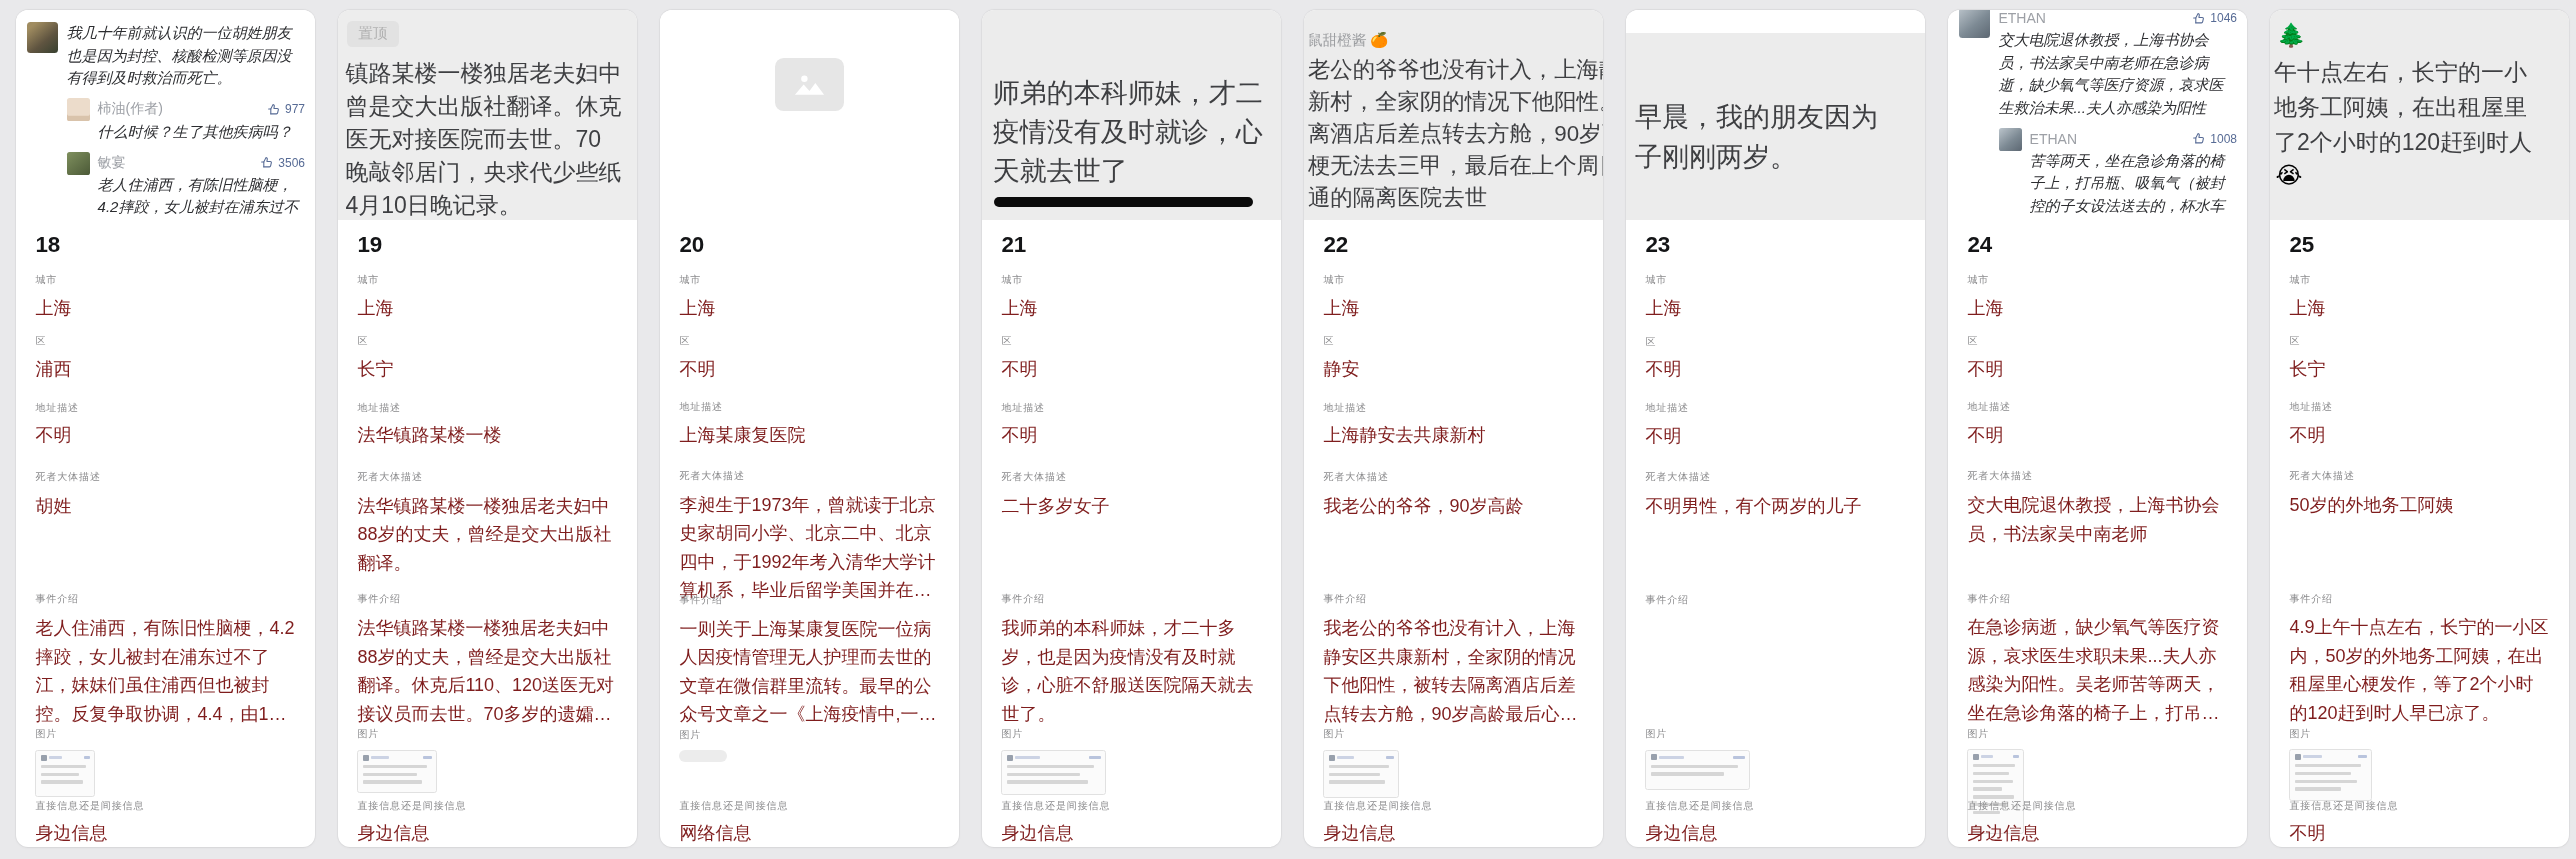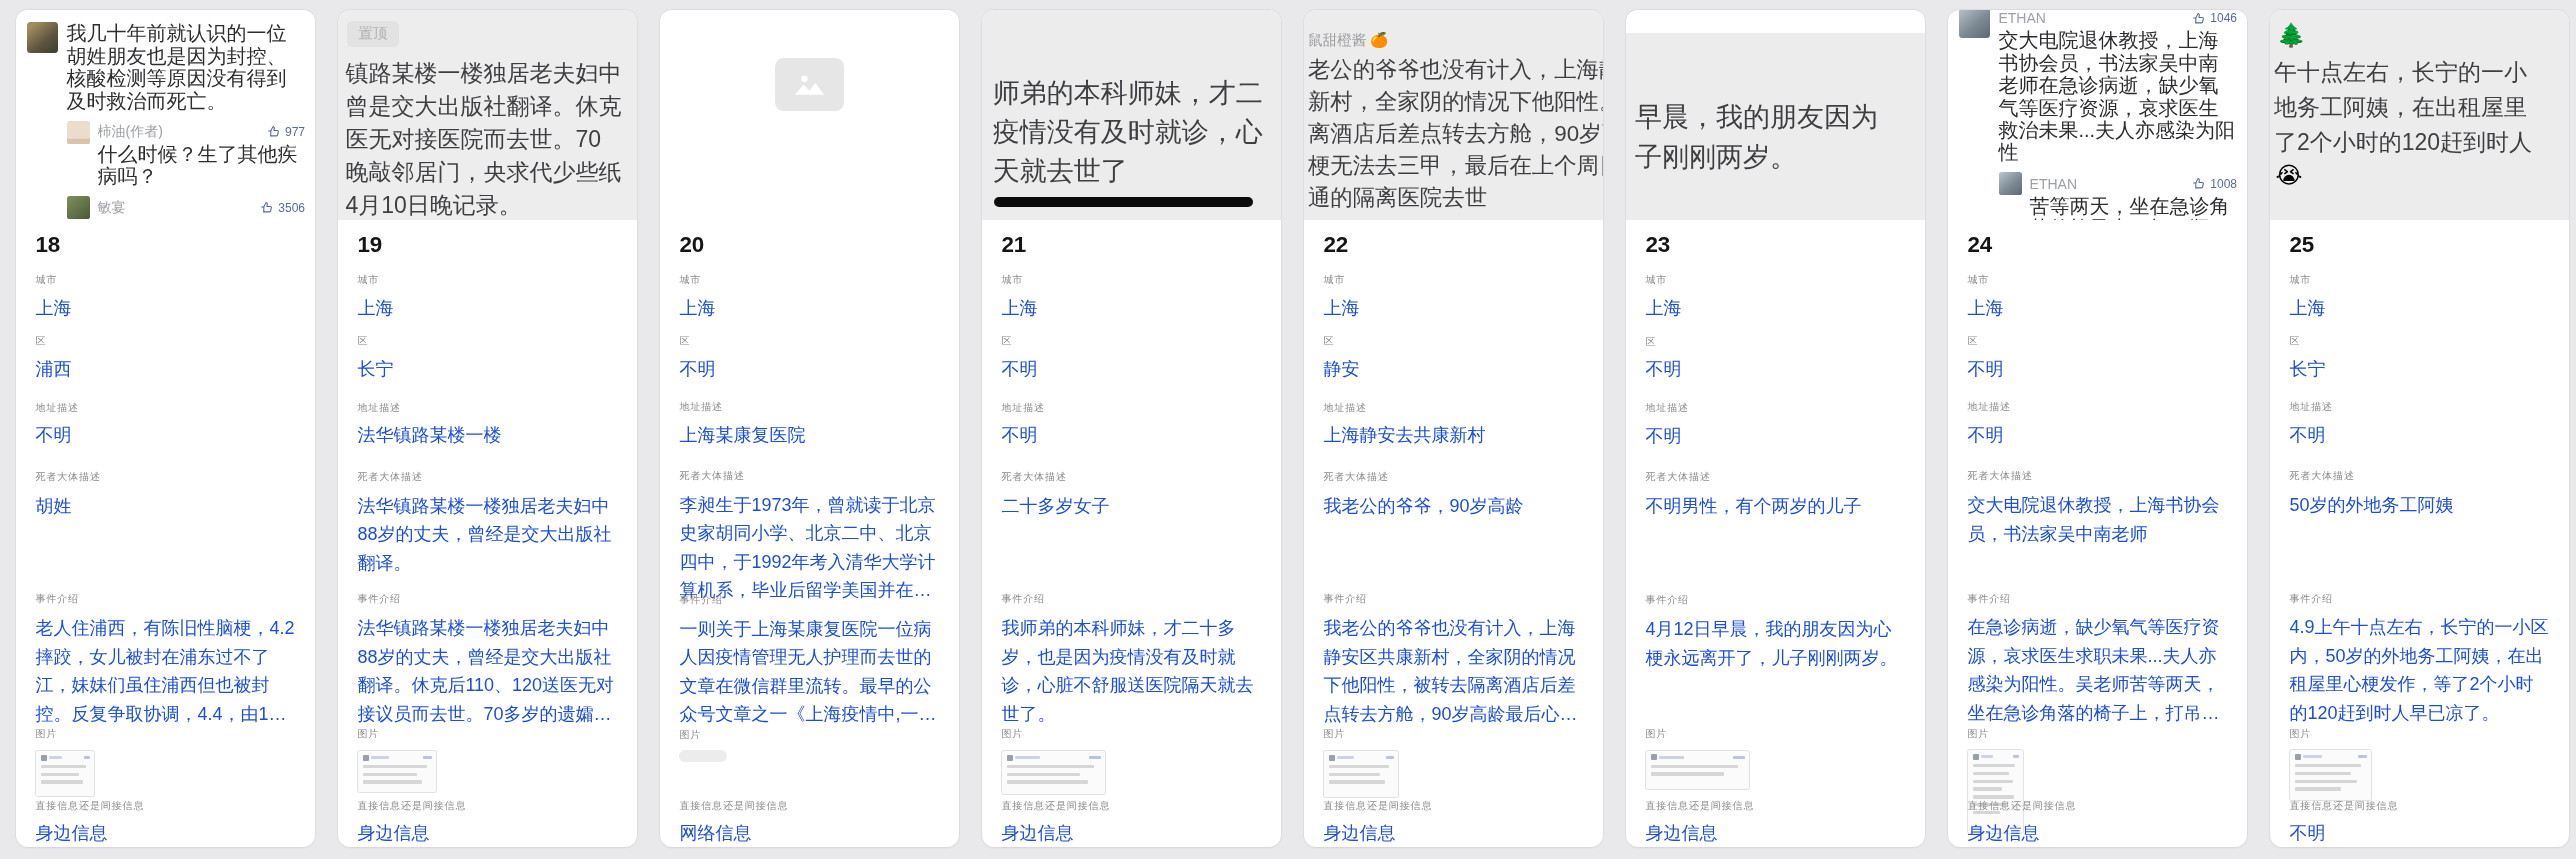--- a/index.html
+++ b/index.html
@@ -35,21 +35,21 @@
   .t-reply .t-av{width:23px;height:23px;border-radius:2.6px;}
   .av-art{background:linear-gradient(140deg,#a08c60 15%,#5f5440 60%,#37402f);}
   .av-face{background:#ecdccb;border-radius:50%;box-shadow:inset 0 -5.2px 0 #d9c3ab;}
   .av-green{background:linear-gradient(140deg,#7f905e,#4b5937);}
   .av-photo{background:linear-gradient(140deg,#bcc5cc,#7d8a94 55%,#5c6772);}
   .t-col{flex:1;min-width:0;}
   .t-head{display:flex;justify-content:space-between;align-items:center;height:22.4px;}
   .t-name{color:#9da0a6;font-size:14px;}
   .t-likes{color:#576b95;font-size:12px;display:flex;align-items:center;gap:5px;}
   .t-likes svg{display:block;}
-  .t-text{font-size:20px;line-height:22.4px;color:#2c2d30;}
+  .t-text{font-size:15px;line-height:22.4px;color:#2c2d30;font-style:italic;}
   .t-reply{display:flex;gap:7.8px;margin-top:8.6px;padding-left:40px;}
   
   .bt-badge{display:inline-block;margin:10.4px 0 0 8.6px;padding:3.5px 11.2px;background:#e2e2e2;color:#b1b1b1;font-size:14.7px;border-radius:5.2px;}
   .bt-user{color:#9b9da0;font-size:14.7px;}
   .m-22 .bt-user{margin:21px 0 3.5px 3.5px;}
   .bt-line{color:#3e3f42;white-space:nowrap;overflow:hidden;}
   .m-19 .bt-lines{padding:10.4px 0 0 7px;}
   .m-19 .bt-line{font-size:23px;line-height:33px;}
   .m-21 .bt-lines{padding:64px 0 0 10.4px;}
   .m-21 .bt-line{font-size:27px;line-height:39px;}
@@ -62,21 +62,21 @@
   .m-25 .bt-emoji-top{margin:10.4px 0 0 7px;font-size:23px;line-height:29px;}
   .m-25 .bt-lines{padding:5.2px 0 0 3.5px;}
   .m-25 .bt-line{font-size:23px;line-height:35px;}
   .m-25 .bt-emoji-bottom{margin:1.7px 0 0 5.2px;font-size:23px;}
   
   .ph-icon{width:69px;height:53px;background:#e6e6e6;border-radius:8.6px;margin:48px auto 0;display:flex;align-items:center;justify-content:center;}
   
   .body{flex:1;padding:0 19px;display:flex;flex-direction:column;min-height:0;}
   .num{margin-top:12px;height:29px;font-size:22.4px;font-weight:700;color:#141517;}
   .lbl{font-size:10px;color:#8b8b8d;letter-spacing:0.9px;}
-  .val{font-size:18px;color:#1d4ed8;margin-top:7.8px;line-height:27px;}
+  .val{font-size:18px;color:#7f1d1d;margin-top:7.8px;line-height:27px;}
   .f-city{margin-top:12px;height:62px;}
   .f-district{height:67px;}
   .f-address{height:64px;}
   .f-deceased{height:124px;margin-top:6px;}
   .f-deceased .val,.f-event .val{line-height:28.5px;max-height:114px;overflow:hidden;display:-webkit-box;-webkit-line-clamp:4;-webkit-box-orient:vertical;}
   .f-event{height:135px;}
   .f-image{height:72px;}
   .f-direct{flex:1;}
   
   .thumb{margin-top:8.6px;background:#fbfbfb;border:0.9px solid #e1e1e1;border-radius:2.6px;padding:3.5px 4.3px;box-sizing:border-box;overflow:hidden;}
@@ -396,21 +396,20 @@
         <div class="field f-address">
           <div class="lbl">地址描述</div>
           <div class="val">不明</div>
         </div>
         <div class="field f-deceased">
           <div class="lbl">死者大体描述</div>
           <div class="val">不明男性，有个两岁的儿子</div>
         </div>
         <div class="field f-event">
           <div class="lbl">事件介绍</div>
-          <div class="val">4月12日早晨，我的朋友因为心梗永远离开了，儿子刚刚两岁。</div>
         </div>
         <div class="field f-image">
           <div class="lbl">图片</div>
           <div class="thumb" style="width: 105px; height: 40px;">
             <div class="th-row">
               <span class="th-av"></span>
               <span class="th-name"></span>
               <span class="th-like"></span>
             </div>
             <div class="th-line" style="width: 92%;"></div>

